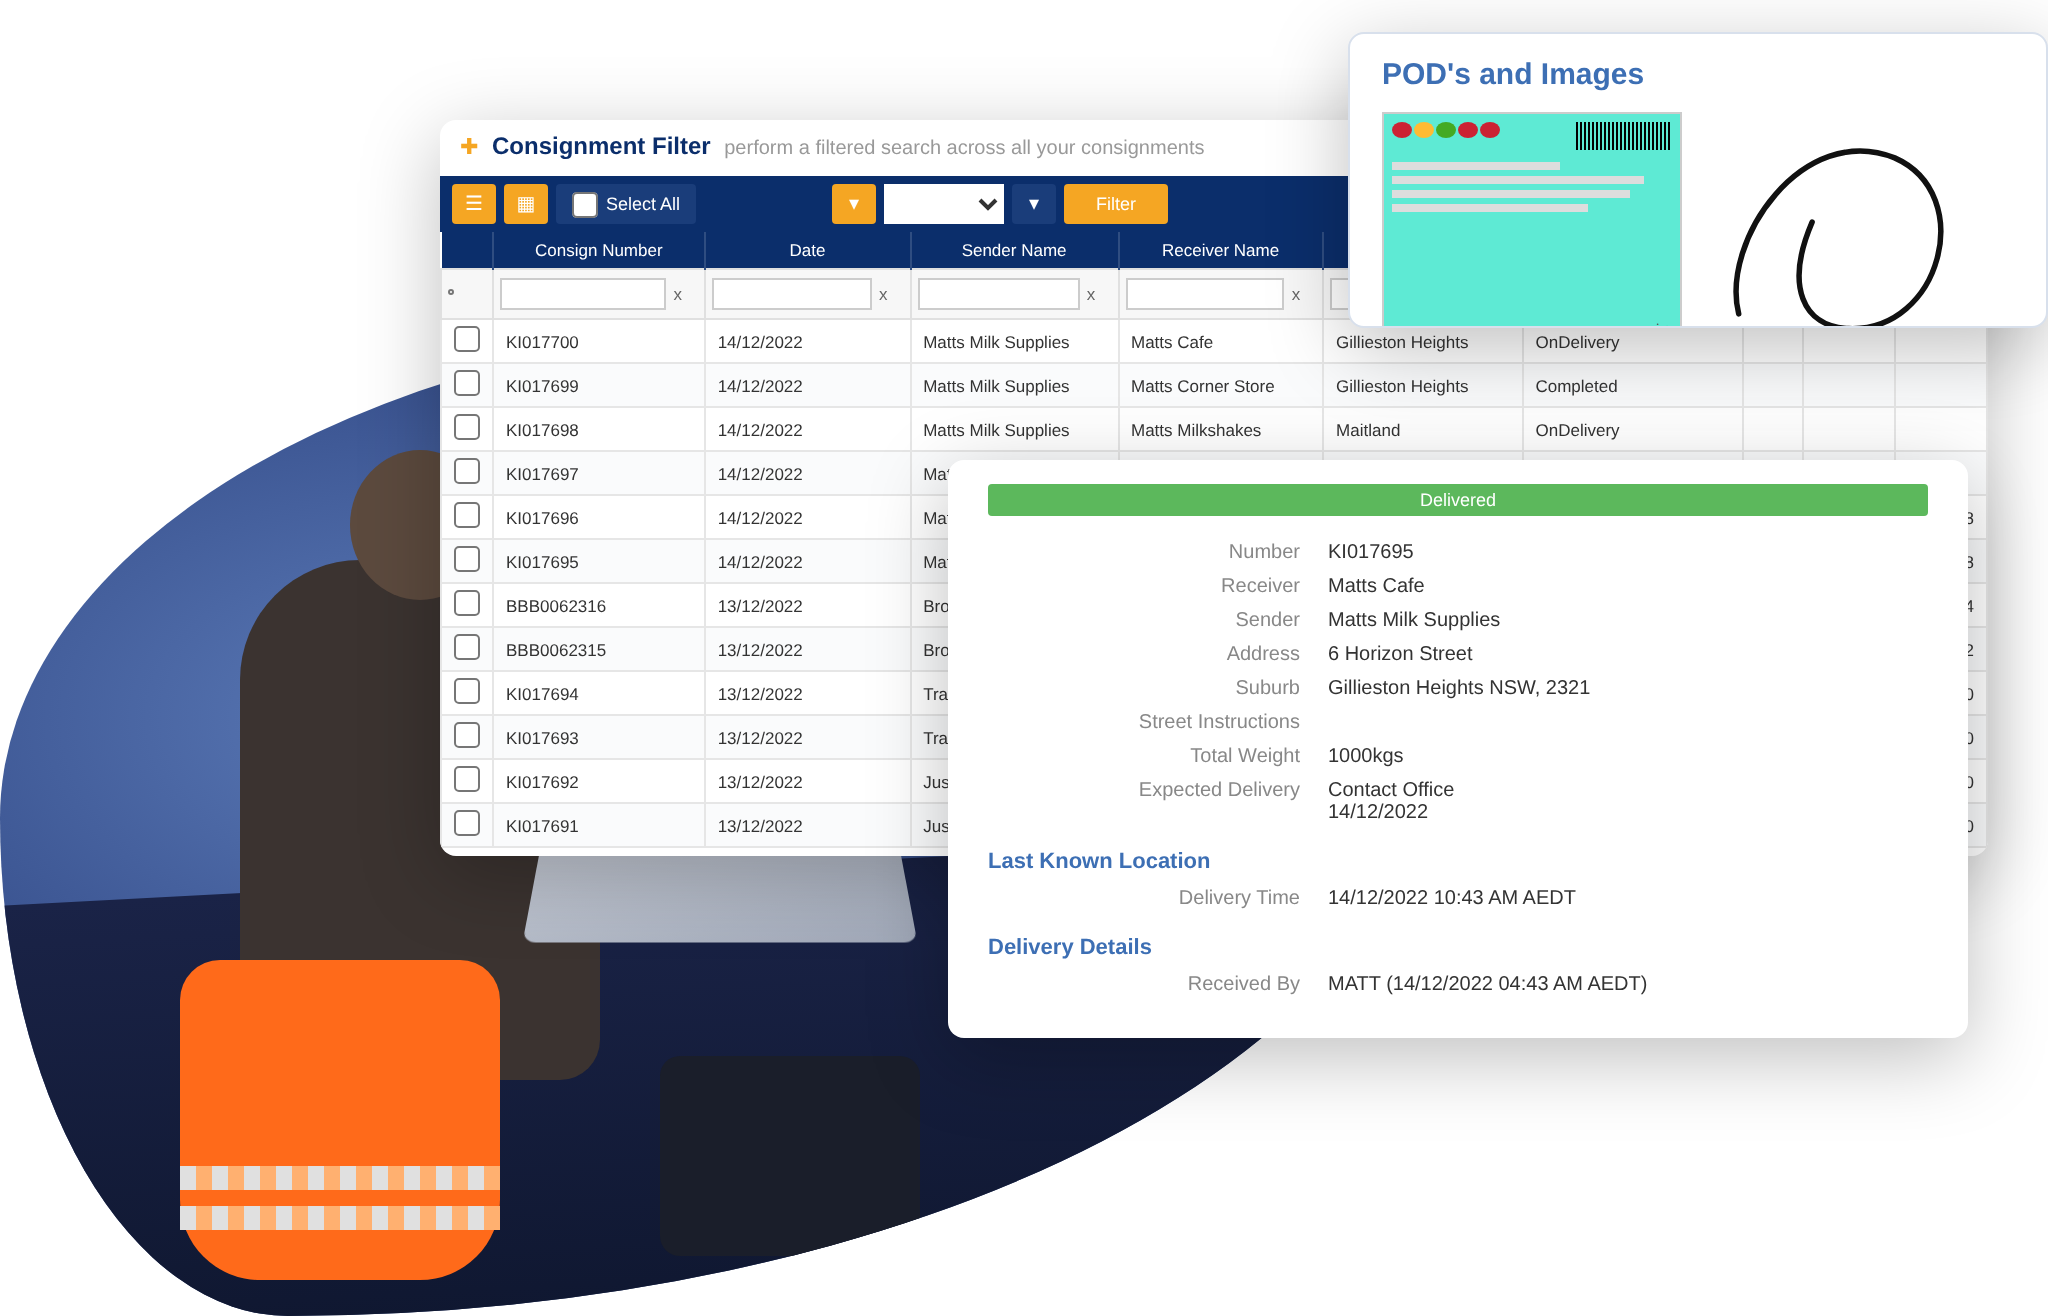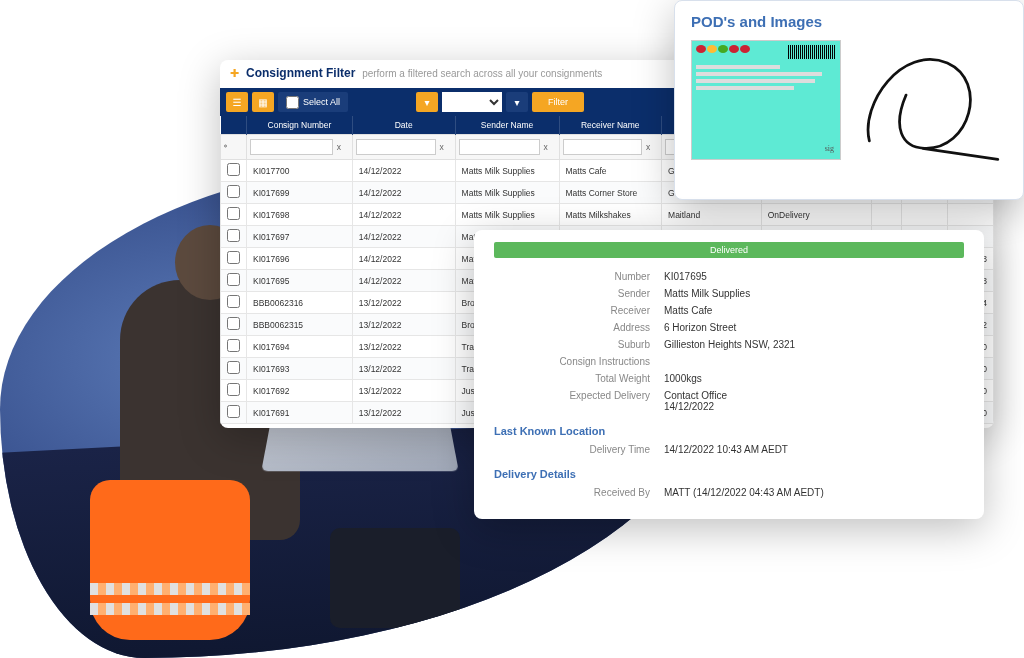--- a/index.html
+++ b/index.html
@@ -199,23 +199,23 @@
   }
   .grid tbody.data tr:nth-child(even) td { background:#fafbfc; }
   .grid tbody.data .chk { width:26px; text-align:center; }
 
   
   .grid th.num, .grid td.num { text-align:right; }
 
   
   #pod-panel {
     right: 0;
-    top: 0;
+    top: 16px;
     width: 350px;
-    height: 200px;
+    height: 148px;
     padding: 12px 16px;
     border:1px solid #d8e0ec;
   }
   #pod-panel h3 {
     color:#3d6fb4;
     font-size:15px;
     font-weight:600;
     margin-bottom:10px;
   }
   .pod-body { display:flex; gap:10px; align-items:flex-start; }
@@ -526,37 +526,37 @@
 </div>
 
 <div id="details-panel" class="panel">
   <div class="status-bar">Delivered</div>
 
   <div class="detail-row">
       <div class="label">Number</div>
       <div class="value">KI017695</div>
     </div>
   <div class="detail-row">
+      <div class="label">Receiver</div>
+      <div class="value">Matts Cafe</div>
+    </div>
+  <div class="detail-row">
       <div class="label">Sender</div>
       <div class="value">Matts Milk Supplies</div>
     </div>
   <div class="detail-row">
-      <div class="label">Receiver</div>
-      <div class="value">Matts Cafe</div>
-    </div>
-  <div class="detail-row">
       <div class="label">Address</div>
       <div class="value">6 Horizon Street</div>
     </div>
   <div class="detail-row">
       <div class="label">Suburb</div>
       <div class="value">Gillieston Heights NSW, 2321</div>
     </div>
   <div class="detail-row">
-      <div class="label">Consign Instructions</div>
+      <div class="label">Street Instructions</div>
       <div class="value"></div>
     </div>
   <div class="detail-row">
       <div class="label">Total Weight</div>
       <div class="value">1000kgs</div>
     </div>
   <div class="detail-row">
       <div class="label">Expected Delivery</div>
     <div class="value">
       <span>Contact Office</span><br>

